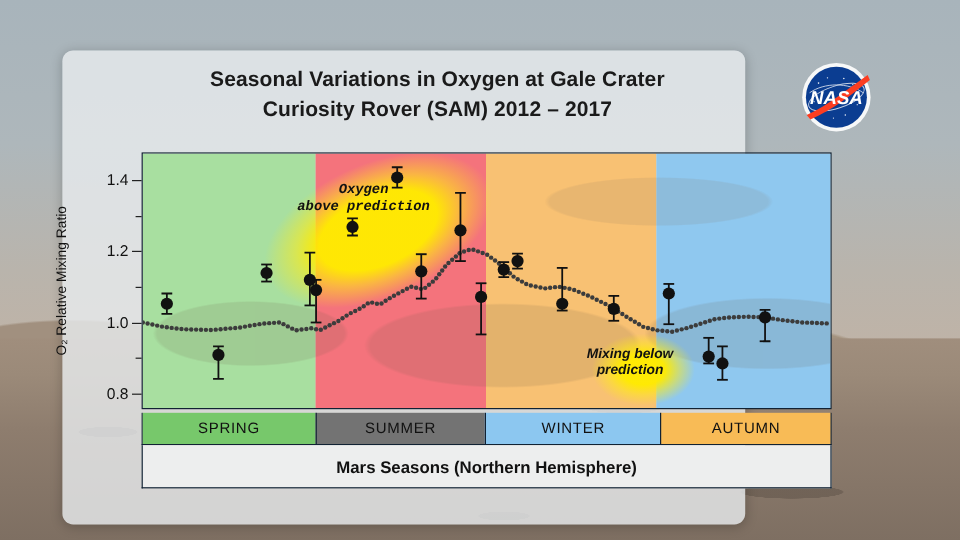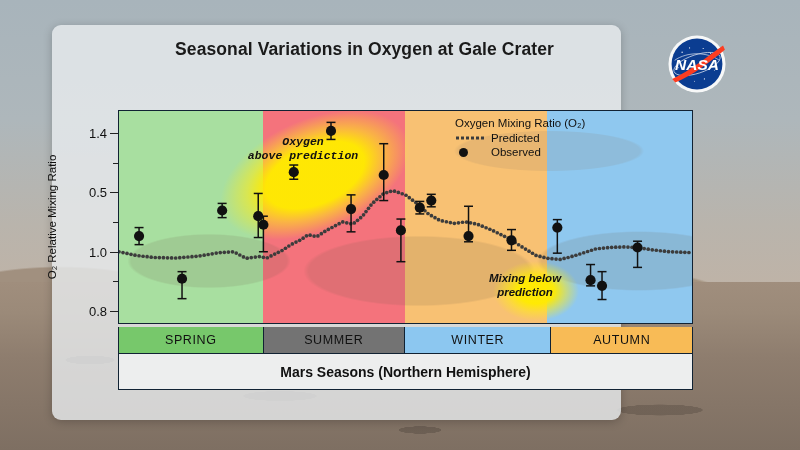--- a/index.html
+++ b/index.html
@@ -42,21 +42,21 @@
       radial-gradient(40px 7px at 90px 60px, rgba(70,60,52,.35) 0 60%, transparent 62%),
       radial-gradient(60px 8px at 280px 96px, rgba(70,60,52,.3) 0 60%, transparent 62%),
       radial-gradient(50px 7px at 520px 40px, rgba(70,60,52,.3) 0 60%, transparent 62%),
       radial-gradient(70px 9px at 660px 110px, rgba(70,60,52,.32) 0 60%, transparent 62%),
       radial-gradient(35px 6px at 420px 130px, rgba(60,52,45,.3) 0 60%, transparent 62%),
       radial-gradient(45px 6px at 180px 20px, rgba(80,70,60,.25) 0 60%, transparent 62%);
   }
 
   
   #card {
-    position:absolute; left:52px; top:25px; width:569px; height:395px;
+    position:absolute; left:52px; top:42px; width:569px; height:395px;
     background:rgba(232,236,239,.80);
     border-radius:9px;
     box-shadow:0 2px 10px rgba(0,0,0,.22);
   }
 
   #title-block {
     position:absolute; left:0; top:12px; width:625px;
     text-align:center; color:#1a1a1a;
     font-size:17.5px; font-weight:bold; line-height:1.42;
     letter-spacing:.1px;
@@ -162,20 +162,21 @@
   <div id="mars-ridge-far"></div>
   <div id="mars-ridge-mid"></div>
   <div id="mars-ground"></div>
   <div id="mars-ground-tex"></div>
 </div>
 
 <div id="card">
 
   <div id="title-block">
     <span id="title-line1">Seasonal Variations in Oxygen at Gale Crater</span>
+    <span id="title-line2">Curiosity Rover (SAM) 2012 – 2017</span>
   </div>
 
   <svg id="nasa-logo" viewBox="0 0 100 100">
     <circle cx="50" cy="50" r="46" fill="#ffffff" opacity="0.9"></circle>
     <circle cx="50" cy="50" r="41" fill="#0b3d91"></circle>
     <g fill="none" stroke="#ffffff" stroke-width="1.3" opacity="0.75">
       <ellipse cx="50" cy="50" rx="39" ry="15" transform="rotate(-18 50 50)"></ellipse>
       <path d="M14 44 C34 30 66 30 86 44"></path>
     </g>
     <g fill="#ffffff" opacity="0.95">
@@ -193,21 +194,21 @@
     <text x="50" y="59" text-anchor="middle" font-family="'Liberation Sans', sans-serif" font-size="25" font-weight="bold" font-style="italic" fill="#ffffff">NASA</text>
   </svg>
 
   <div id="y-axis-label">O₂ Relative Mixing Ratio</div>
 
   <div id="y-ticks">
     <div class="ytick-major" style="top:23px"></div>
     <div class="ytick-text" style="top:23px">1.4</div>
     <div class="ytick-minor" style="top:53px"></div>
     <div class="ytick-major" style="top:82px"></div>
-    <div class="ytick-text" style="top:82px">0.5</div>
+    <div class="ytick-text" style="top:82px">1.2</div>
     <div class="ytick-minor" style="top:112px"></div>
     <div class="ytick-major" style="top:142px"></div>
     <div class="ytick-text" style="top:142px">1.0</div>
     <div class="ytick-minor" style="top:171px"></div>
     <div class="ytick-major" style="top:201px"></div>
     <div class="ytick-text" style="top:201px">0.8</div>
   </div>
 
   <div id="plot">
     <div class="band" id="band-spring"></div>
@@ -452,35 +453,20 @@
 
     <div class="annot" id="annot-above">
       <span>Oxygen</span><br>
       <span>above prediction</span>
     </div>
     <div class="annot" id="annot-below">
       <span>Mixing below</span><br>
       <span>prediction</span>
     </div>
 
-    <div id="legend">
-      <div id="legend-title">Oxygen Mixing Ratio (O₂)</div>
-      <div class="legend-row">
-        <span class="legend-key">
-            <span class="dotkey"></span>
-          </span>
-        <span class="legend-label">Predicted</span>
-      </div>
-      <div class="legend-row">
-        <span class="legend-key">
-            <span class="dotmark"></span>
-          </span>
-        <span class="legend-label">Observed</span>
-      </div>
-    </div>
   </div>
 
   <div id="season-strip">
     <div class="season-cell" id="season-spring">SPRING</div>
     <div class="season-cell" id="season-summer">SUMMER</div>
     <div class="season-cell" id="season-winter">WINTER</div>
     <div class="season-cell" id="season-autumn">AUTUMN</div>
   </div>
 
   <div id="season-caption">Mars Seasons (Northern Hemisphere)</div>

